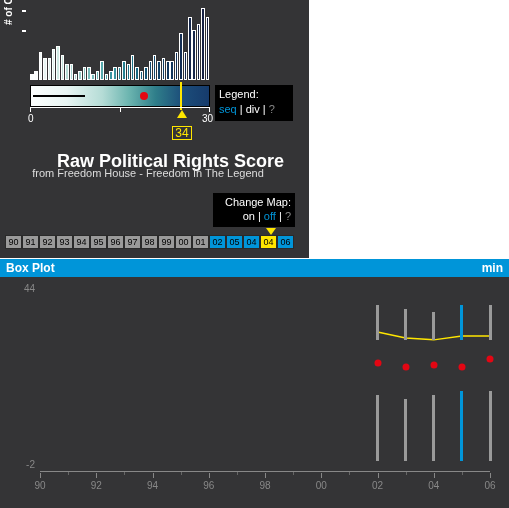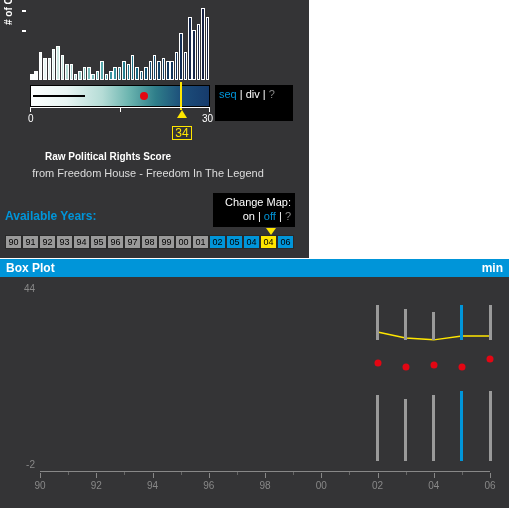--- a/index.html
+++ b/index.html
@@ -116,22 +116,22 @@
     font-size: 11px;
     line-height: 15px;
   }
   .legend-box .seq { color: #0095d9; }
   .legend-box .div { color: #fff; }
   .legend-box .q { color: #888; }
   .title {
     position: absolute;
     top: 151px;
     left: 0; width: 296px;
-    text-align: left;
-    font-size: 10px;
+    text-align: center;
+    font-size: 18px;
     font-weight: bold;
     color: #fff;
     padding-left: 45px;
   }
   .subtitle {
     position: absolute;
     top: 167px;
     left: 0; width: 296px;
     text-align: center;
     font-size: 11px;
@@ -316,32 +316,32 @@
   <div class="marker-box">34</div>
 
   <div class="axis-baseline"></div>
   <div class="axis-tick-line" style="left:30px"></div>
   <div class="axis-tick-line" style="left:120px"></div>
   <div class="axis-tick-line" style="left:209px"></div>
   <div class="axis-label" style="left:28px">0</div>
   <div class="axis-label" style="left:202px">30</div>
 
   <div class="legend-box">
+    <div>Legend:</div>
     <span class="seq">seq</span><span style="color:#fff"> | </span><span class="div">div</span><span style="color:#fff"> | </span><span class="q">?</span>
   </div>
 
   <div class="title">Raw Political Rights Score</div>
   <div class="subtitle">from Freedom House - Freedom In The Legend</div>
 
   <div class="change-map">
     <div>Change Map:</div>
     <span class="on">on</span><span style="color:#fff"> | </span><span class="off">off</span><span style="color:#fff"> | </span><span class="q">?</span>
   </div>
 
-  <div class="avail-label">Available Years:</div>
   <div class="year-tri"></div>
   <div class="years" id="years">
       <div class="year gray">90</div>
       <div class="year gray">91</div>
       <div class="year gray">92</div>
       <div class="year gray">93</div>
       <div class="year gray">94</div>
       <div class="year gray">95</div>
       <div class="year gray">96</div>
       <div class="year gray">97</div>

